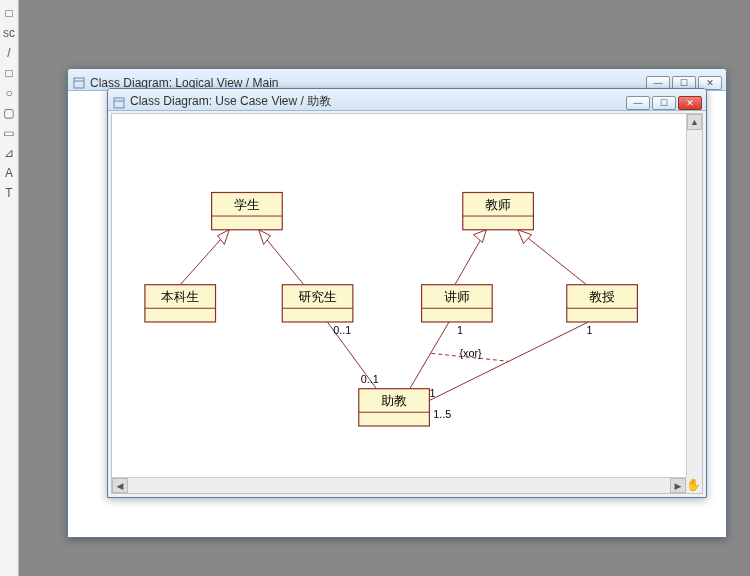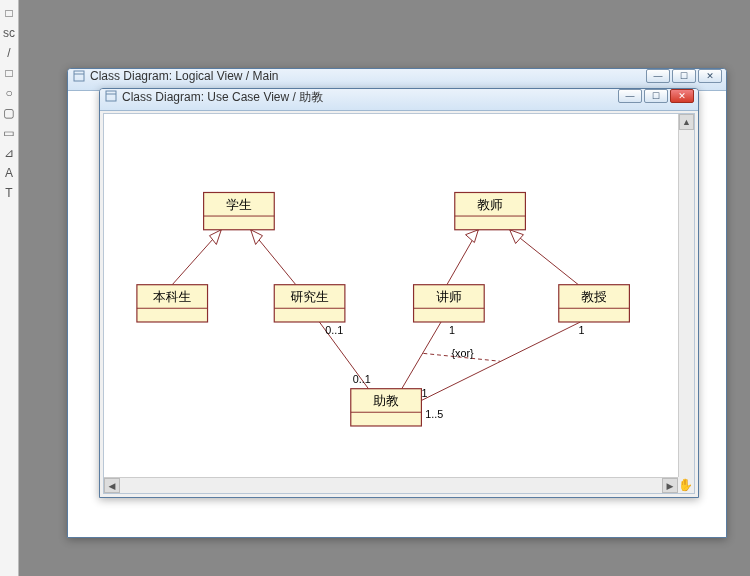--- a/index.html
+++ b/index.html
@@ -33,28 +33,28 @@
     border: 1px solid #5a7ca0;
     border-radius: 4px 4px 0 0;
     box-shadow: 0 2px 8px rgba(0,0,0,0.3);
   }
   .win-outer {
     left: 67px; top: 68px;
     width: 660px; height: 470px;
     background: #fff;
   }
   .win-inner {
-    left: 99px; top: 88px;
+    left: 107px; top: 88px;
     width: 600px; height: 410px;
   }
   .titlebar {
     height: 22px;
     background: linear-gradient(#eaf2fb, #d3e4f5);
     display: flex;
-    align-items: flex-start;
+    align-items: flex-end;
     padding: 0 4px;
     border-bottom: 1px solid #9fb8d1;
     border-radius: 3px 3px 0 0;
   }
   .titlebar .win-icon {
     width: 14px; height: 14px;
     display: inline-flex;
     align-items: center; justify-content: center;
     margin-right: 4px;
   }

